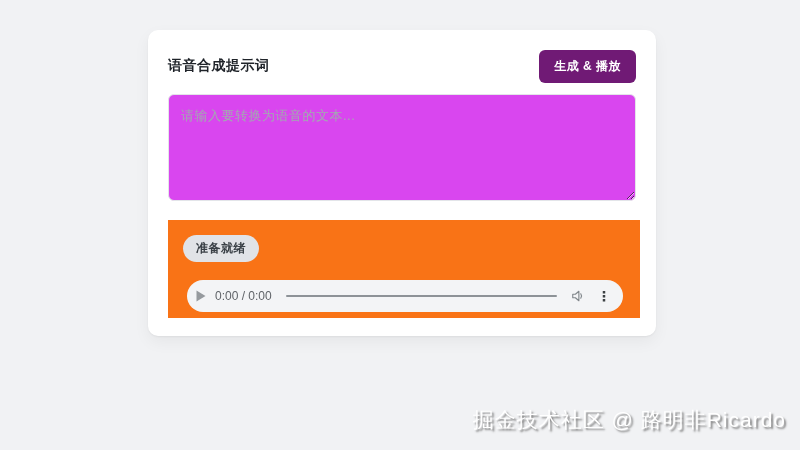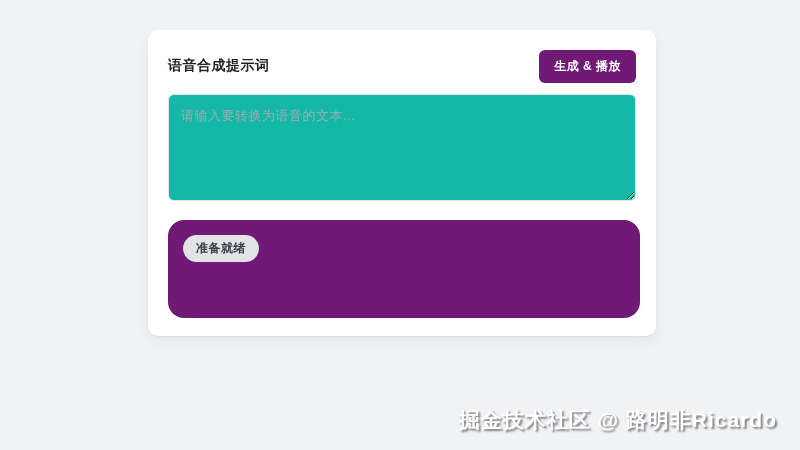--- a/index.html
+++ b/index.html
@@ -54,33 +54,33 @@
     width: 100%;
     height: 107px;
     border: 1px solid #e3e5e9;
     border-radius: 6px;
     padding: 12px;
     font-size: 13px;
     font-family: inherit;
     color: #333;
     resize: vertical;
     outline: none;
-    background: #14b8a6;
+    background: #d946ef;
   }
   .prompt-textarea::placeholder {
     color: #a3a9b1;
     letter-spacing: 0.5px;
   }
   
   .result-panel {
     margin-top: 19px;
     width: 472px;
     height: 98px;
-    background: #701a75;
-    border-radius: 16px;
+    background: #f97316;
+    border-radius: 0;
     padding: 15px 18px 12px 15px;
   }
   .status-badge {
     display: inline-block;
     background: #e1e3e7;
     color: #3a4046;
     font-size: 12px;
     font-weight: 700;
     padding: 5px 13px;
     border-radius: 999px;
@@ -138,24 +138,24 @@
     font-weight: 700;
     color: #3c4043;
     line-height: 1;
     letter-spacing: 0;
     cursor: pointer;
     user-select: none;
   }
   
   .watermark {
     position: absolute;
-    right: 23px;
+    right: 14px;
     bottom: 16px;
     font-size: 21px;
-    font-weight: 700;
+    font-weight: 400;
     color: #ffffff;
     letter-spacing: 1px;
     text-shadow: 2px 2px 2px rgba(110,110,110,0.85);
     pointer-events: none;
   }
 </style>
 </head>
 <body style="background: rgb(241, 242, 244);">
 
 <div class="card">
@@ -164,16 +164,39 @@
     <div class="card-title">语音合成提示词</div>
     <button class="generate-btn">生成 &amp; 播放</button>
   </div>
 
   <textarea class="prompt-textarea" placeholder="请输入要转换为语音的文本..." style=""></textarea>
 
   <div class="result-panel">
 
     <span class="status-badge">准备就绪</span>
 
+    <div class="audio-player">
+
+      <span class="play-icon">
+        <svg width="10" height="12" viewBox="0 0 10 12" aria-hidden="true">
+          <path d="M0.5 0.5 L9.5 6 L0.5 11.5 Z" fill="#969a9e"></path>
+        </svg>
+      </span>
+
+      <span class="audio-time">0:00 / 0:00</span>
+
+      <div class="progress-track">
+        <div class="progress-fill" style="width:0%"></div>
+      </div>
+
+      <span class="volume-icon">
+        <svg width="14" height="14" viewBox="0 0 16 16" aria-hidden="true">
+          <path d="M2 6 H5 L9 2.6 V13.4 L5 10 H2 Z" fill="none" stroke="#80868b" stroke-width="1.3" stroke-linejoin="round"></path>
+          <path d="M11.2 5.5 Q13 8 11.2 10.5" fill="none" stroke="#80868b" stroke-width="1.3" stroke-linecap="round"></path>
+        </svg>
+      </span>
+
+      <span class="menu-icon">⋮</span>
+    </div>
   </div>
 </div>
 
 <div class="watermark">掘金技术社区 @ 路明非Ricardo</div>
 
 </body></html>

